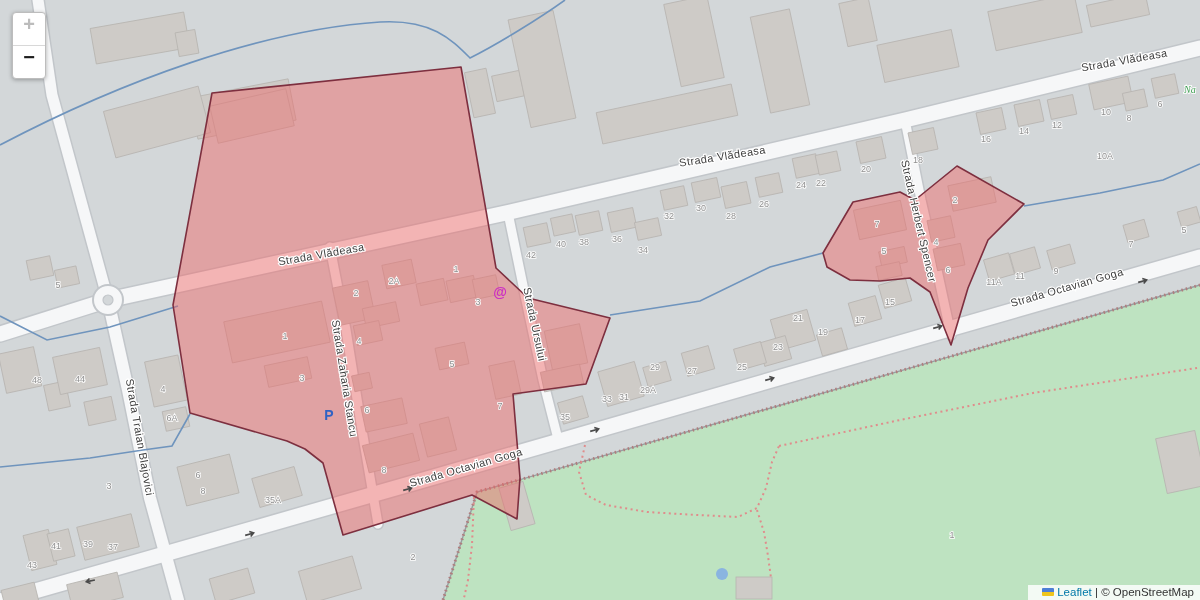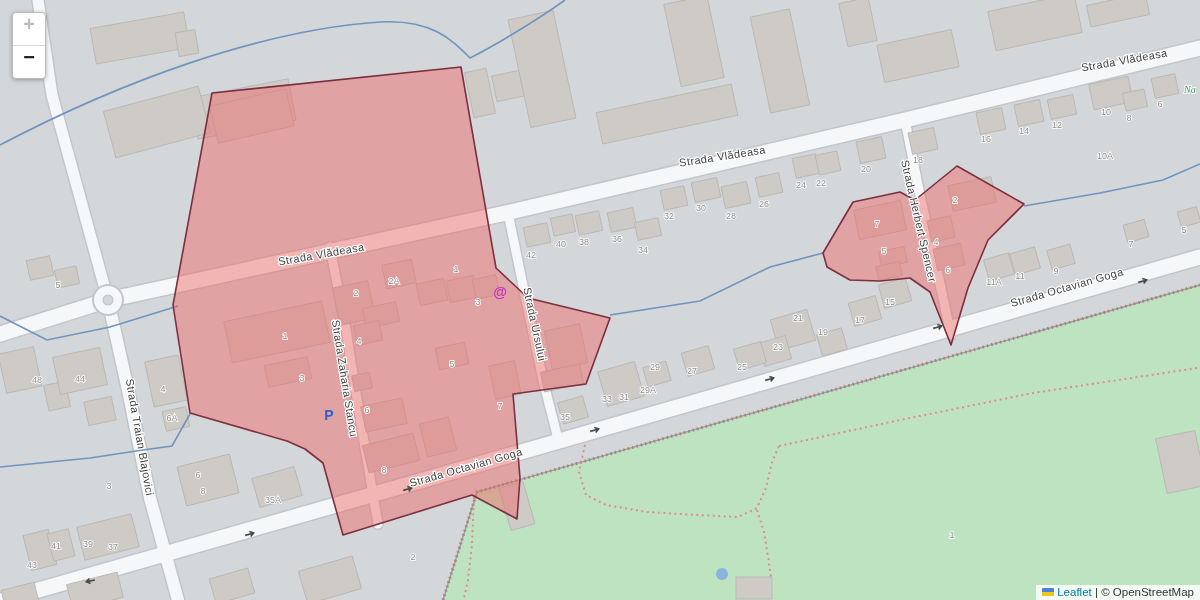--- a/index.html
+++ b/index.html
@@ -13,21 +13,21 @@
   .picon{font:bold 14px "Liberation Sans",sans-serif;text-anchor:middle;}
   .greenname{font:italic 10px "Liberation Serif",serif;fill:#3f9e53;text-anchor:start;
              paint-order:stroke;stroke:#fff;stroke-width:1.6px;}
   .zoomctl{position:absolute;left:12px;top:12px;width:32px;border:1px solid #bdbdbd;
            border-radius:4px;background:#fff;box-shadow:0 1px 4px rgba(0,0,0,.3);z-index:5;}
   .zoomctl a{display:block;width:32px;height:32px;line-height:30px;text-align:center;
              font:bold 20px "Liberation Sans",sans-serif;text-decoration:none;cursor:pointer;}
   .zoomctl a.zin{color:#bcbcbc;border-bottom:1px solid #d8d8d8;border-radius:4px 4px 0 0;}
   .zoomctl a.zout{color:#1d1d1d;border-radius:0 0 4px 4px;}
   .attrib{position:absolute;right:0;bottom:0;background:rgba(255,255,255,.82);
-          padding:1px 6px 2px 6px;font:11.5px "Liberation Sans",sans-serif;color:#333;z-index:5;}
+          padding:1px 6px 2px 14px;font:11.5px "Liberation Sans",sans-serif;color:#333;z-index:5;}
   .attrib a{color:#0078A8;text-decoration:none;}
   .flag{display:inline-block;width:12px;height:8px;margin-right:3px;vertical-align:baseline;
         background:linear-gradient(#4d7fd6 50%,#eec51c 50%);border-radius:1px;}
 </style>
 </head>
 <body>
 
 <div class="map">
   <svg id="mapsvg" width="1200" height="600" viewBox="0 0 1200 600">
       <rect x="0" y="0" width="1200" height="600" fill="#d3d7d9"></rect>

